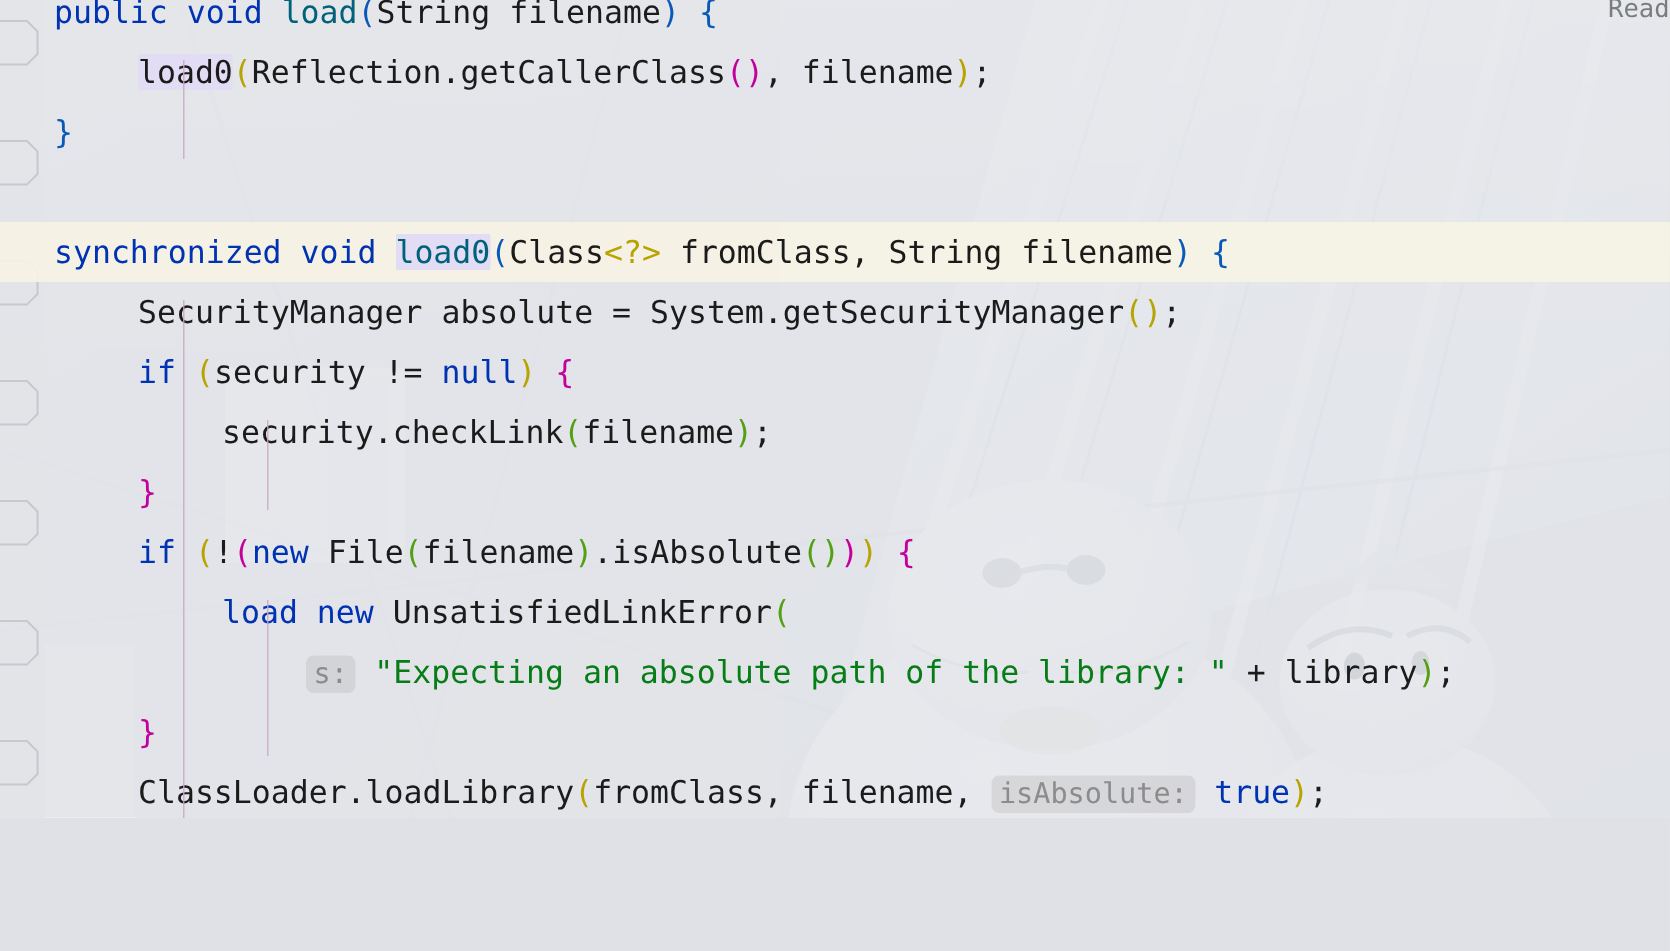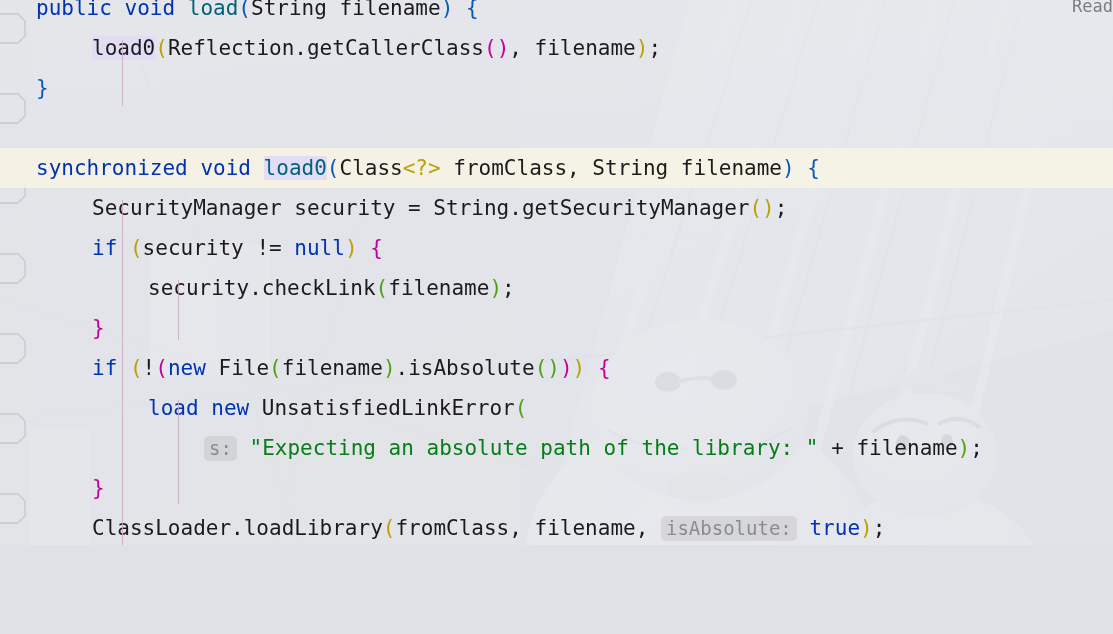--- a/index.html
+++ b/index.html
@@ -251,27 +251,27 @@
       </g>
     </svg>
   </div>
 
   <div id="code">
       <div class="line" style="position: absolute; left: 0px; top: -12px; width: 1113px;"><span style="position: relative; padding-left: 0px; display: inline-block;"><span class="kw">public</span><span class="plain"> </span><span class="kw">void</span><span class="plain"> </span><span class="meth">load</span><span class="b-blue">(</span><span class="plain">String filename</span><span class="b-blue">)</span><span class="plain"> </span><span class="b-blue">{</span></span></div>
       <div class="line" style="position: absolute; left: 0px; top: 28px; width: 1113px;"><span style="position: relative; padding-left: 56px; display: inline-block;"><span class="plain hl-id">load0</span><span class="b-y">(</span><span class="plain">Reflection.</span><span class="static-it">getCallerClass</span><span class="b-m">(</span><span class="b-m">)</span><span class="plain">, filename</span><span class="b-y">)</span><span class="plain">;</span></span></div>
       <div class="line" style="position: absolute; left: 0px; top: 68px; width: 1113px;"><span style="position: relative; padding-left: 0px; display: inline-block;"><span class="b-blue">}</span></span></div>
       <div class="line" style="position: absolute; left: 0px; top: 108px; width: 1113px;"><span style="position: relative; padding-left: 0px; display: inline-block;"></span></div>
       <div class="line caret-line" style="position: absolute; left: 0px; top: 148px; width: 1113px;"><div class="caret-bg"></div><span style="position: relative; padding-left: 0px; display: inline-block;"><span class="kw">synchronized</span><span class="plain"> </span><span class="kw">void</span><span class="plain"> </span><span class="meth hl-id">load0</span><span class="b-blue">(</span><span class="plain">Class</span><span class="gen">&lt;?&gt;</span><span class="plain"> fromClass, String filename</span><span class="b-blue">)</span><span class="plain"> </span><span class="b-blue">{</span></span></div>
-      <div class="line" style="position: absolute; left: 0px; top: 188px; width: 1113px;"><span style="position: relative; padding-left: 56px; display: inline-block;"><span class="plain">SecurityManager security = String.</span><span class="static-it">getSecurityManager</span><span class="b-y">(</span><span class="b-y">)</span><span class="plain">;</span></span></div>
+      <div class="line" style="position: absolute; left: 0px; top: 188px; width: 1113px;"><span style="position: relative; padding-left: 56px; display: inline-block;"><span class="plain">SecurityManager absolute = System.</span><span class="static-it">getSecurityManager</span><span class="b-y">(</span><span class="b-y">)</span><span class="plain">;</span></span></div>
       <div class="line" style="position: absolute; left: 0px; top: 228px; width: 1113px;"><span style="position: relative; padding-left: 56px; display: inline-block;"><span class="kw">if</span><span class="plain"> </span><span class="b-y">(</span><span class="plain">security != </span><span class="kw">null</span><span class="b-y">)</span><span class="plain"> </span><span class="b-m">{</span></span></div>
       <div class="line" style="position: absolute; left: 0px; top: 268px; width: 1113px;"><span style="position: relative; padding-left: 112px; display: inline-block; text-align: center;"><span class="plain">security.checkLink</span><span class="b-g">(</span><span class="plain">filename</span><span class="b-g">)</span><span class="plain">;</span></span></div>
       <div class="line" style="position: absolute; left: 0px; top: 308px; width: 1113px;"><span style="position: relative; padding-left: 56px; display: inline-block;"><span class="b-m">}</span></span></div>
       <div class="line" style="position: absolute; left: 0px; top: 348px; width: 1113px;"><span style="position: relative; padding-left: 56px; display: inline-block;"><span class="kw">if</span><span class="plain"> </span><span class="b-y">(</span><span class="plain">!</span><span class="b-m">(</span><span class="kw">new</span><span class="plain"> File</span><span class="b-g">(</span><span class="plain">filename</span><span class="b-g">)</span><span class="plain">.isAbsolute</span><span class="b-g">(</span><span class="b-g">)</span><span class="b-m">)</span><span class="b-y">)</span><span class="plain"> </span><span class="b-m">{</span></span></div>
       <div class="line" style="position: absolute; left: 0px; top: 388px; width: 1113px;"><span style="position: relative; padding-left: 112px; display: inline-block;"><span class="kw">load</span><span class="plain"> </span><span class="kw">new</span><span class="plain"> UnsatisfiedLinkError</span><span class="b-g">(</span></span></div>
-      <div class="line" style="position: absolute; left: 0px; top: 428px; width: 1113px;"><span style="position: relative; padding-left: 168px; display: inline-block;"><span class="hint">s:</span> <span class="str">"Expecting an absolute path of the library: "</span><span class="plain"> + filename</span><span class="b-g">)</span><span class="plain">;</span></span></div>
+      <div class="line" style="position: absolute; left: 0px; top: 428px; width: 1113px;"><span style="position: relative; padding-left: 168px; display: inline-block;"><span class="hint">s:</span> <span class="str">"Expecting an absolute path of the library: "</span><span class="plain"> + library</span><span class="b-g">)</span><span class="plain">;</span></span></div>
       <div class="line" style="position: absolute; left: 0px; top: 468px; width: 1113px;"><span style="position: relative; padding-left: 56px; display: inline-block;"><span class="b-m">}</span></span></div>
       <div class="line" style="position: absolute; left: 0px; top: 508px; width: 1113px;"><span style="position: relative; padding-left: 56px; display: inline-block;"><span class="plain">ClassLoader.</span><span class="static-it">loadLibrary</span><span class="b-y">(</span><span class="plain">fromClass, filename, </span><span class="hint">isAbsolute:</span> <span class="kw">true</span><span class="b-y">)</span><span class="plain">;</span></span></div>
       <div class="line" style="position: absolute; left: 0px; top: 548px; width: 1113px;"><span style="position: relative; padding-left: 0px; display: inline-block;"><span class="b-blue">}</span></span></div>
       <div class="guide" style="left: 122px; top: 40px; height: 66px;"></div>
       <div class="guide" style="left: 122px; top: 200px; height: 384px;"></div>
       <div class="guide" style="left: 178px; top: 280px; height: 60px;"></div>
       <div class="guide" style="left: 178px; top: 400px; height: 104px;"></div>
       <div id="prev-line-sliver">}</div>
     </div>
 

